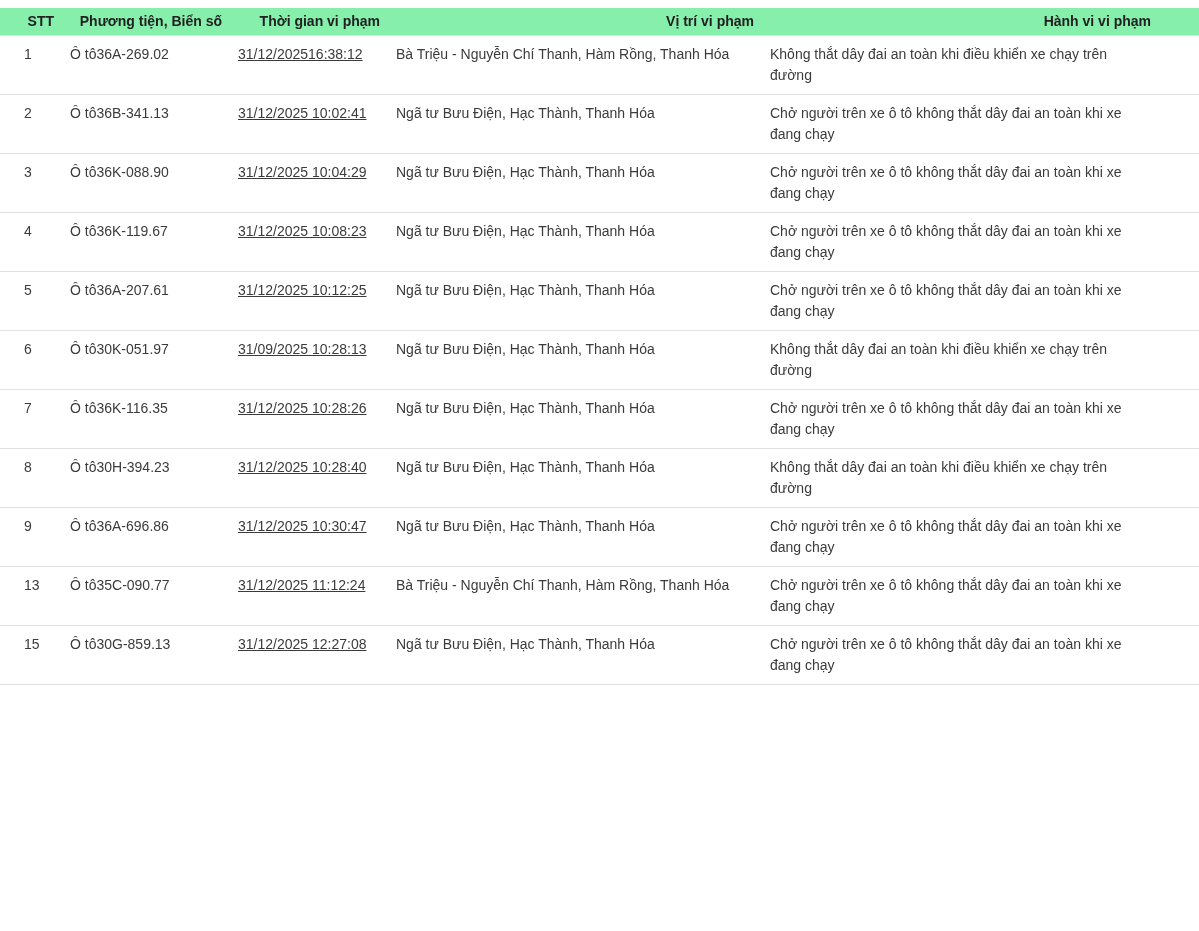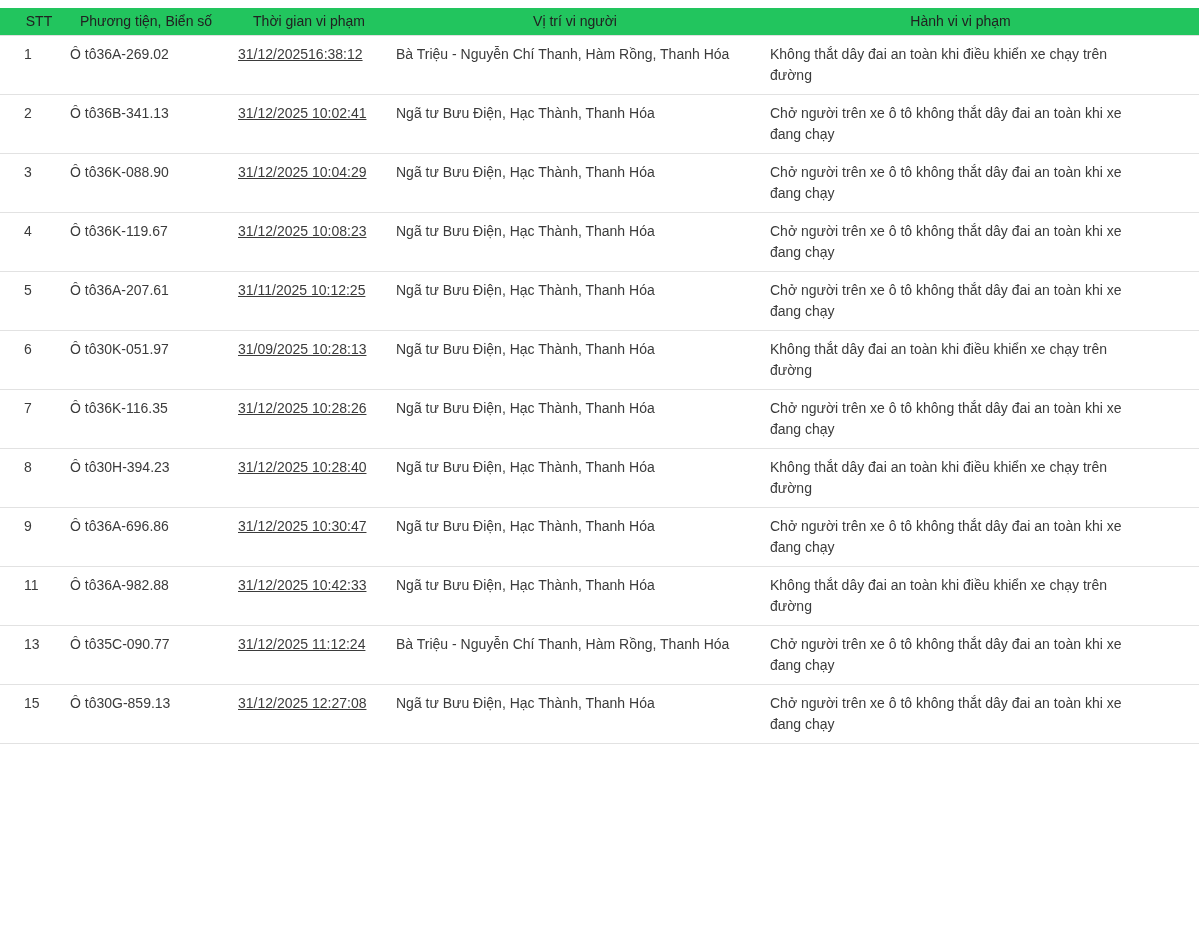--- a/index.html
+++ b/index.html
@@ -16,23 +16,23 @@
     padding-top: 8px;
   }
   table.violations {
     width: 100%;
     border-collapse: collapse;
     table-layout: fixed;
     font-size: 14px;
     color: #333333;
   }
   thead th {
-    background: #22c55e;
-    text-align: center;
-    font-weight: normal;
+    background: #86efac;
+    text-align: right;
+    font-weight: bold;
     color: #212121;
     font-size: 14px;
     line-height: 17px;
     padding: 5px 8px;
     border-bottom: 1px solid #e0e0e0;
     white-space: nowrap;
     overflow: hidden;
   }
   thead th.col-stt { padding-left: 24px; }
   tbody td {
@@ -58,21 +58,21 @@
       <col style="width:168px">
       <col style="width:158px">
       <col style="width:374px">
       <col>
     </colgroup>
     <thead>
       <tr>
         <th class="col-stt">STT</th>
         <th class="col-vehicle">Phương tiện, Biển số</th>
         <th class="col-time">Thời gian vi phạm</th>
-        <th class="col-location">Vị trí vi người</th>
+        <th class="col-location">Vị trí vi phạm</th>
         <th class="col-behavior">Hành vi vi phạm</th>
       </tr>
     </thead>
     <tbody id="table-body">
   <tr>
     <td class="col-stt">1</td>
     <td class="col-vehicle">Ô tô36A-269.02</td>
     <td class="col-time">31/12/202516:38:12</td>
     <td class="col-location">Bà Triệu - Nguyễn Chí Thanh, Hàm Rồng, Thanh Hóa</td>
     <td class="col-behavior">Không thắt dây đai an toàn khi điều khiển xe chạy trên đường</td>
@@ -98,21 +98,21 @@
     <td class="col-stt">4</td>
     <td class="col-vehicle">Ô tô36K-119.67</td>
     <td class="col-time">31/12/2025 10:08:23</td>
     <td class="col-location">Ngã tư Bưu Điện, Hạc Thành, Thanh Hóa</td>
     <td class="col-behavior">Chở người trên xe ô tô không thắt dây đai an toàn khi xe đang chạy</td>
   </tr>
 
   <tr>
     <td class="col-stt">5</td>
     <td class="col-vehicle">Ô tô36A-207.61</td>
-    <td class="col-time">31/11/2025 10:12:25</td>
+    <td class="col-time">31/12/2025 10:12:25</td>
     <td class="col-location">Ngã tư Bưu Điện, Hạc Thành, Thanh Hóa</td>
     <td class="col-behavior">Chở người trên xe ô tô không thắt dây đai an toàn khi xe đang chạy</td>
   </tr>
 
   <tr>
     <td class="col-stt">6</td>
     <td class="col-vehicle">Ô tô30K-051.97</td>
     <td class="col-time">31/09/2025 10:28:13</td>
     <td class="col-location">Ngã tư Bưu Điện, Hạc Thành, Thanh Hóa</td>
     <td class="col-behavior">Không thắt dây đai an toàn khi điều khiển xe chạy trên đường</td>
@@ -136,27 +136,20 @@
 
   <tr>
     <td class="col-stt">9</td>
     <td class="col-vehicle">Ô tô36A-696.86</td>
     <td class="col-time">31/12/2025 10:30:47</td>
     <td class="col-location">Ngã tư Bưu Điện, Hạc Thành, Thanh Hóa</td>
     <td class="col-behavior">Chở người trên xe ô tô không thắt dây đai an toàn khi xe đang chạy</td>
   </tr>
 
 
-  <tr>
-    <td class="col-stt">11</td>
-    <td class="col-vehicle">Ô tô36A-982.88</td>
-    <td class="col-time">31/12/2025 10:42:33</td>
-    <td class="col-location">Ngã tư Bưu Điện, Hạc Thành, Thanh Hóa</td>
-    <td class="col-behavior">Không thắt dây đai an toàn khi điều khiển xe chạy trên đường</td>
-  </tr>
 
 
   <tr>
     <td class="col-stt">13</td>
     <td class="col-vehicle">Ô tô35C-090.77</td>
     <td class="col-time">31/12/2025 11:12:24</td>
     <td class="col-location">Bà Triệu - Nguyễn Chí Thanh, Hàm Rồng, Thanh Hóa</td>
     <td class="col-behavior">Chở người trên xe ô tô không thắt dây đai an toàn khi xe đang chạy</td>
   </tr>
 

